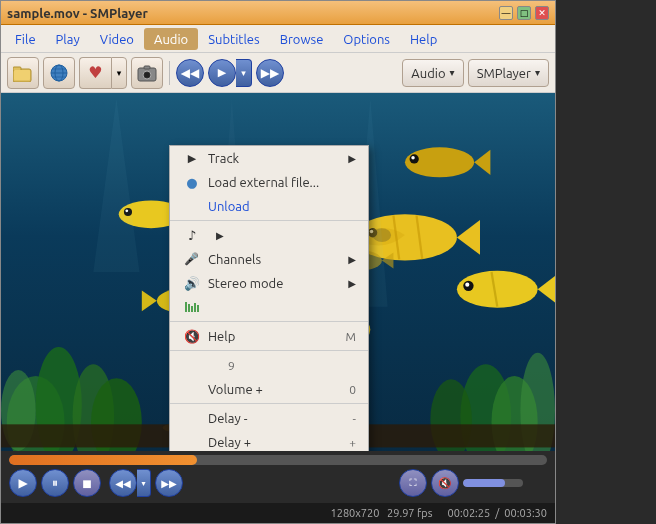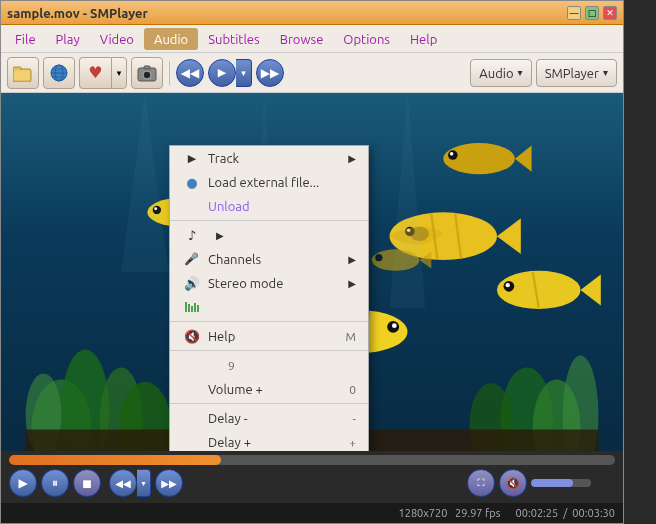--- a/index.html
+++ b/index.html
@@ -8,21 +8,21 @@
       height: 524px;
       background: #2a2a2a;
       font-family: 'Ubuntu', 'DejaVu Sans', sans-serif;
       font-size: 13px;
       overflow: hidden;
       position: relative;
     }
 
     
     .window {
-      width: 624px;
+      width: 556px;
       height: 524px;
       background: #f0ebe4;
       border: 1px solid #888;
       display: flex;
       flex-direction: column;
       position: relative;
     }
 
     .titlebar {
       background: linear-gradient(to bottom, #f5c07a, #e8a040);
@@ -70,21 +70,21 @@
       align-items: center;
       padding: 0 4px;
       border-bottom: 1px solid #ccc;
       flex-shrink: 0;
     }
 
     .menu-item {
       padding: 4px 10px;
       cursor: pointer;
       border-radius: 3px;
-      color: #a21caf;
+      color: #1d4ed8;
     }
 
     .menu-item:hover, .menu-item.active {
       background: #c8a060;
       color: #fff;
     }
 
     
     .toolbar {
       background: #f0ebe4;
@@ -253,21 +253,21 @@
     .menu-row {
       display: flex;
       align-items: center;
       padding: 4px 12px;
       cursor: pointer;
       color: #333;
       position: relative;
     }
 
     .menu-row.disabled {
-      color: #8b5cf6;
+      color: #1d4ed8;
       cursor: default;
     }
 
     .menu-row-icon {
       width: 20px;
       height: 16px;
       display: flex;
       align-items: center;
       justify-content: center;
       margin-right: 6px;

